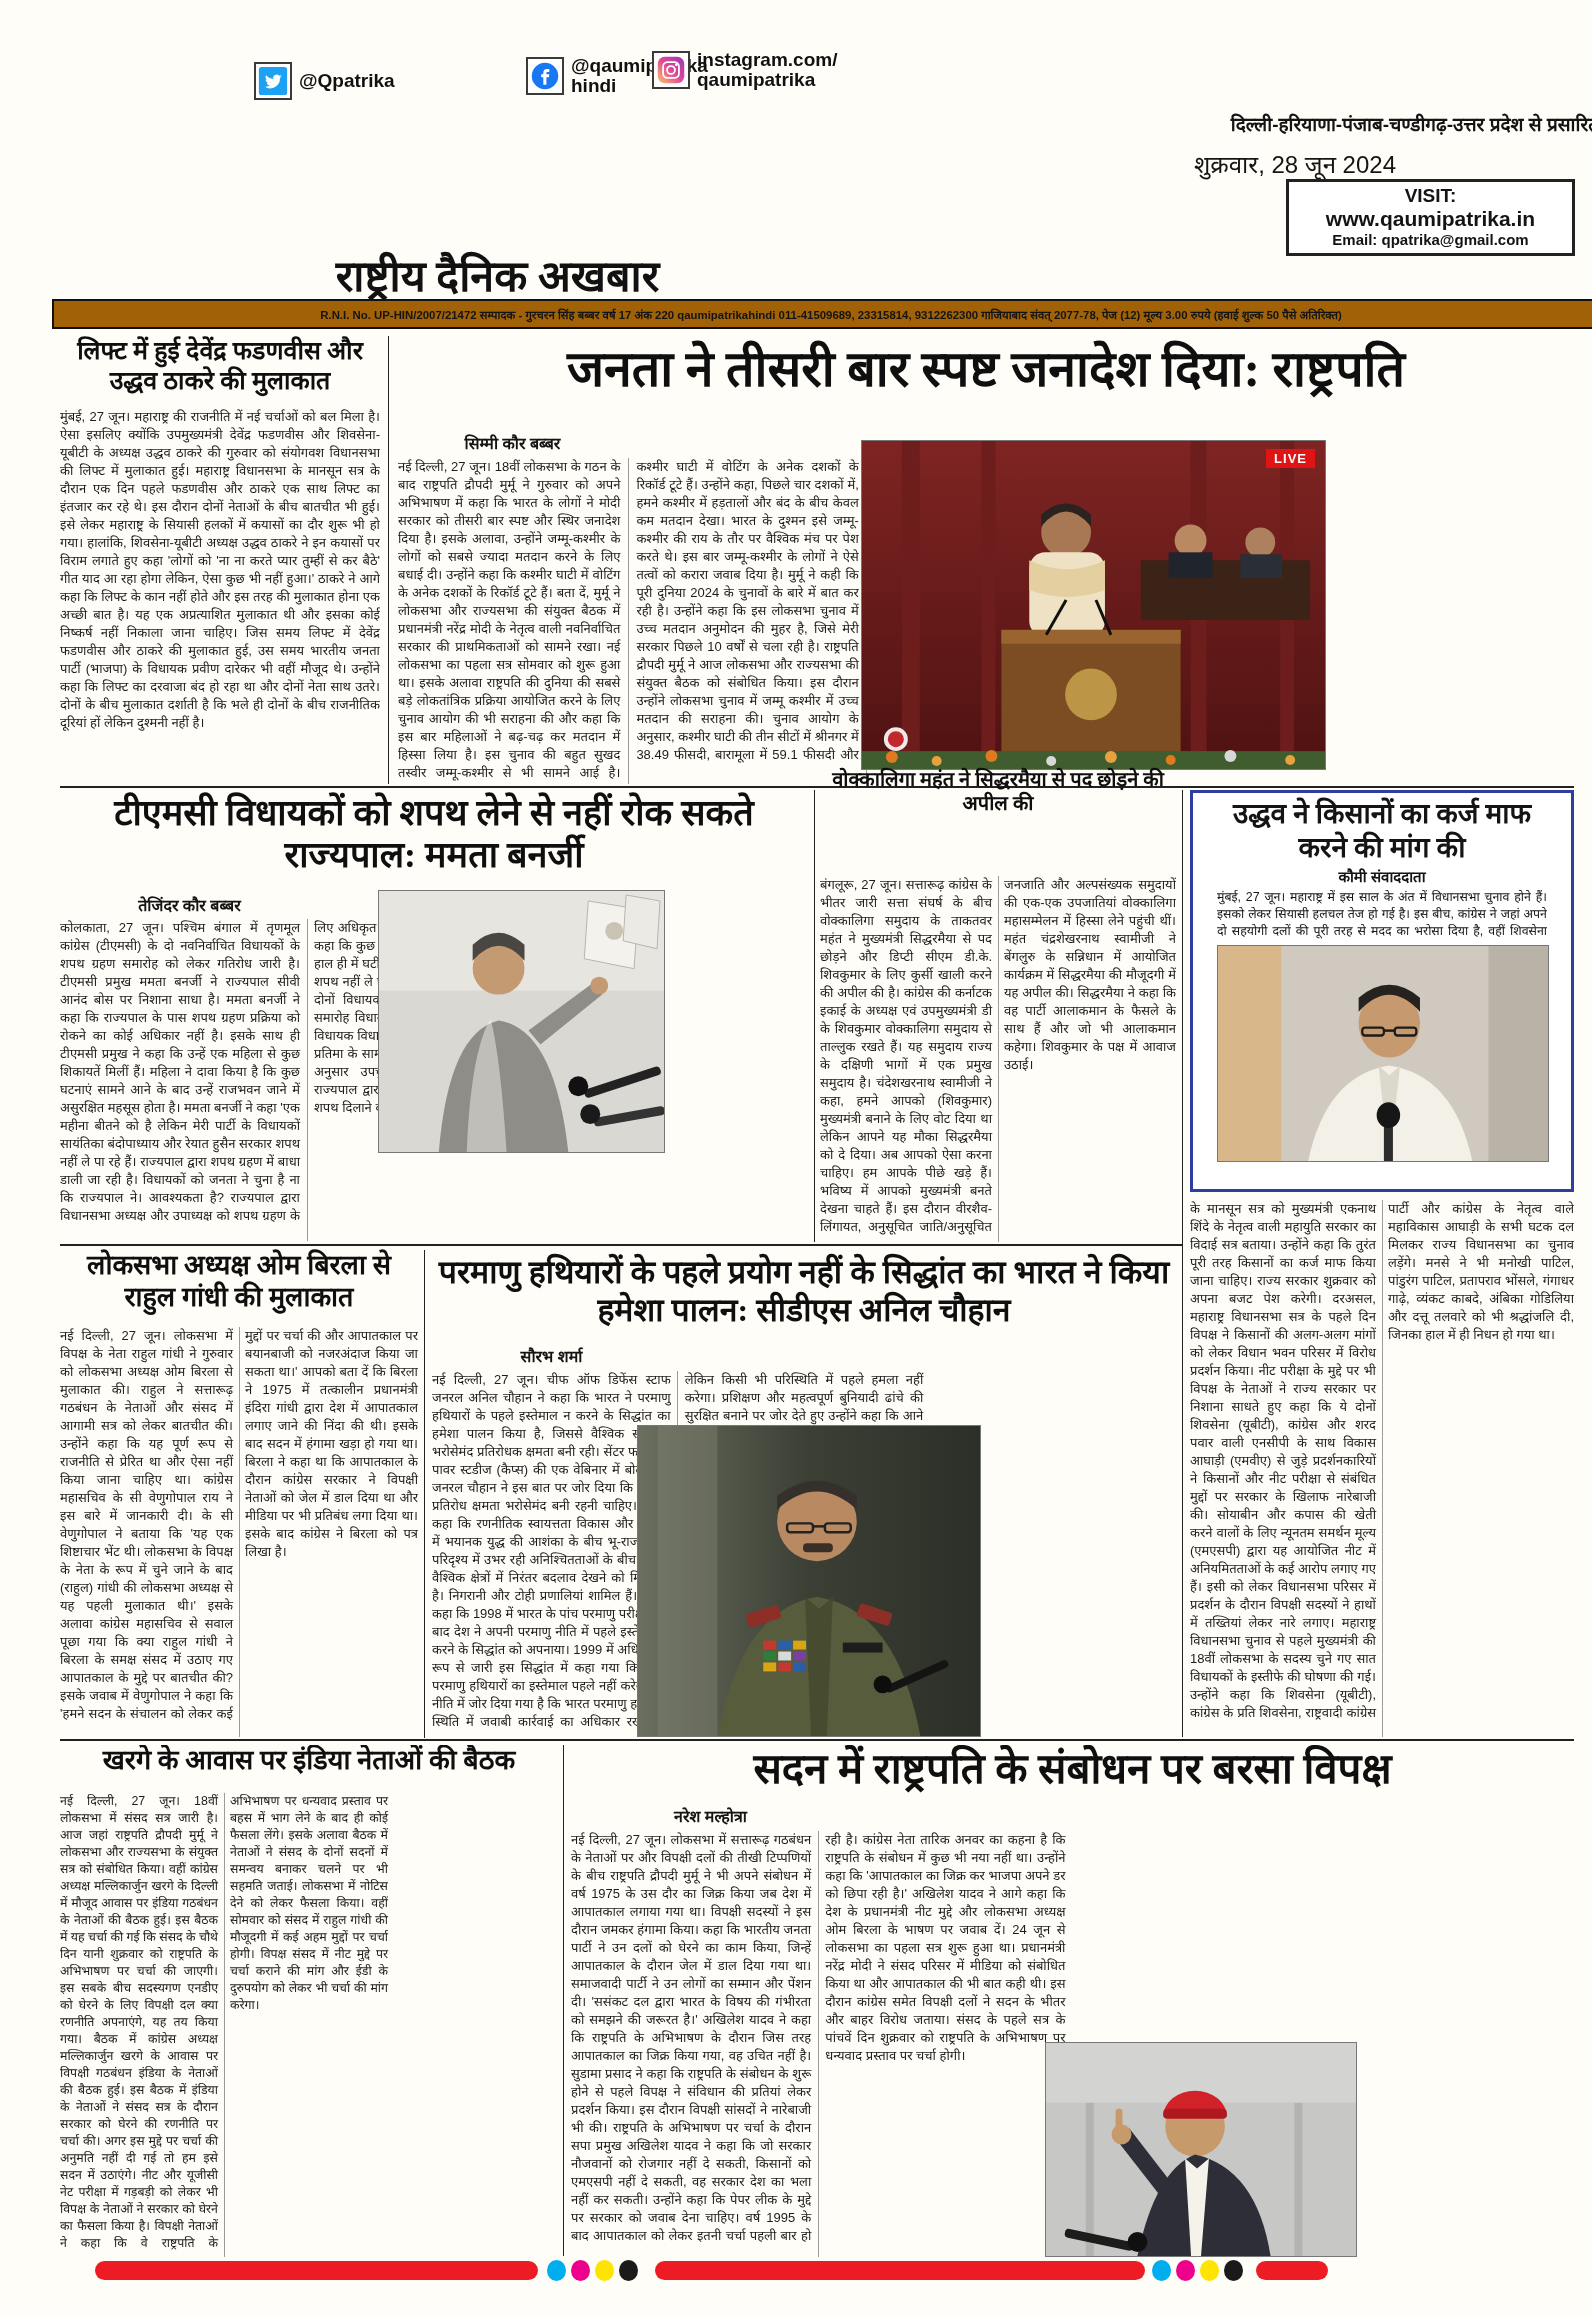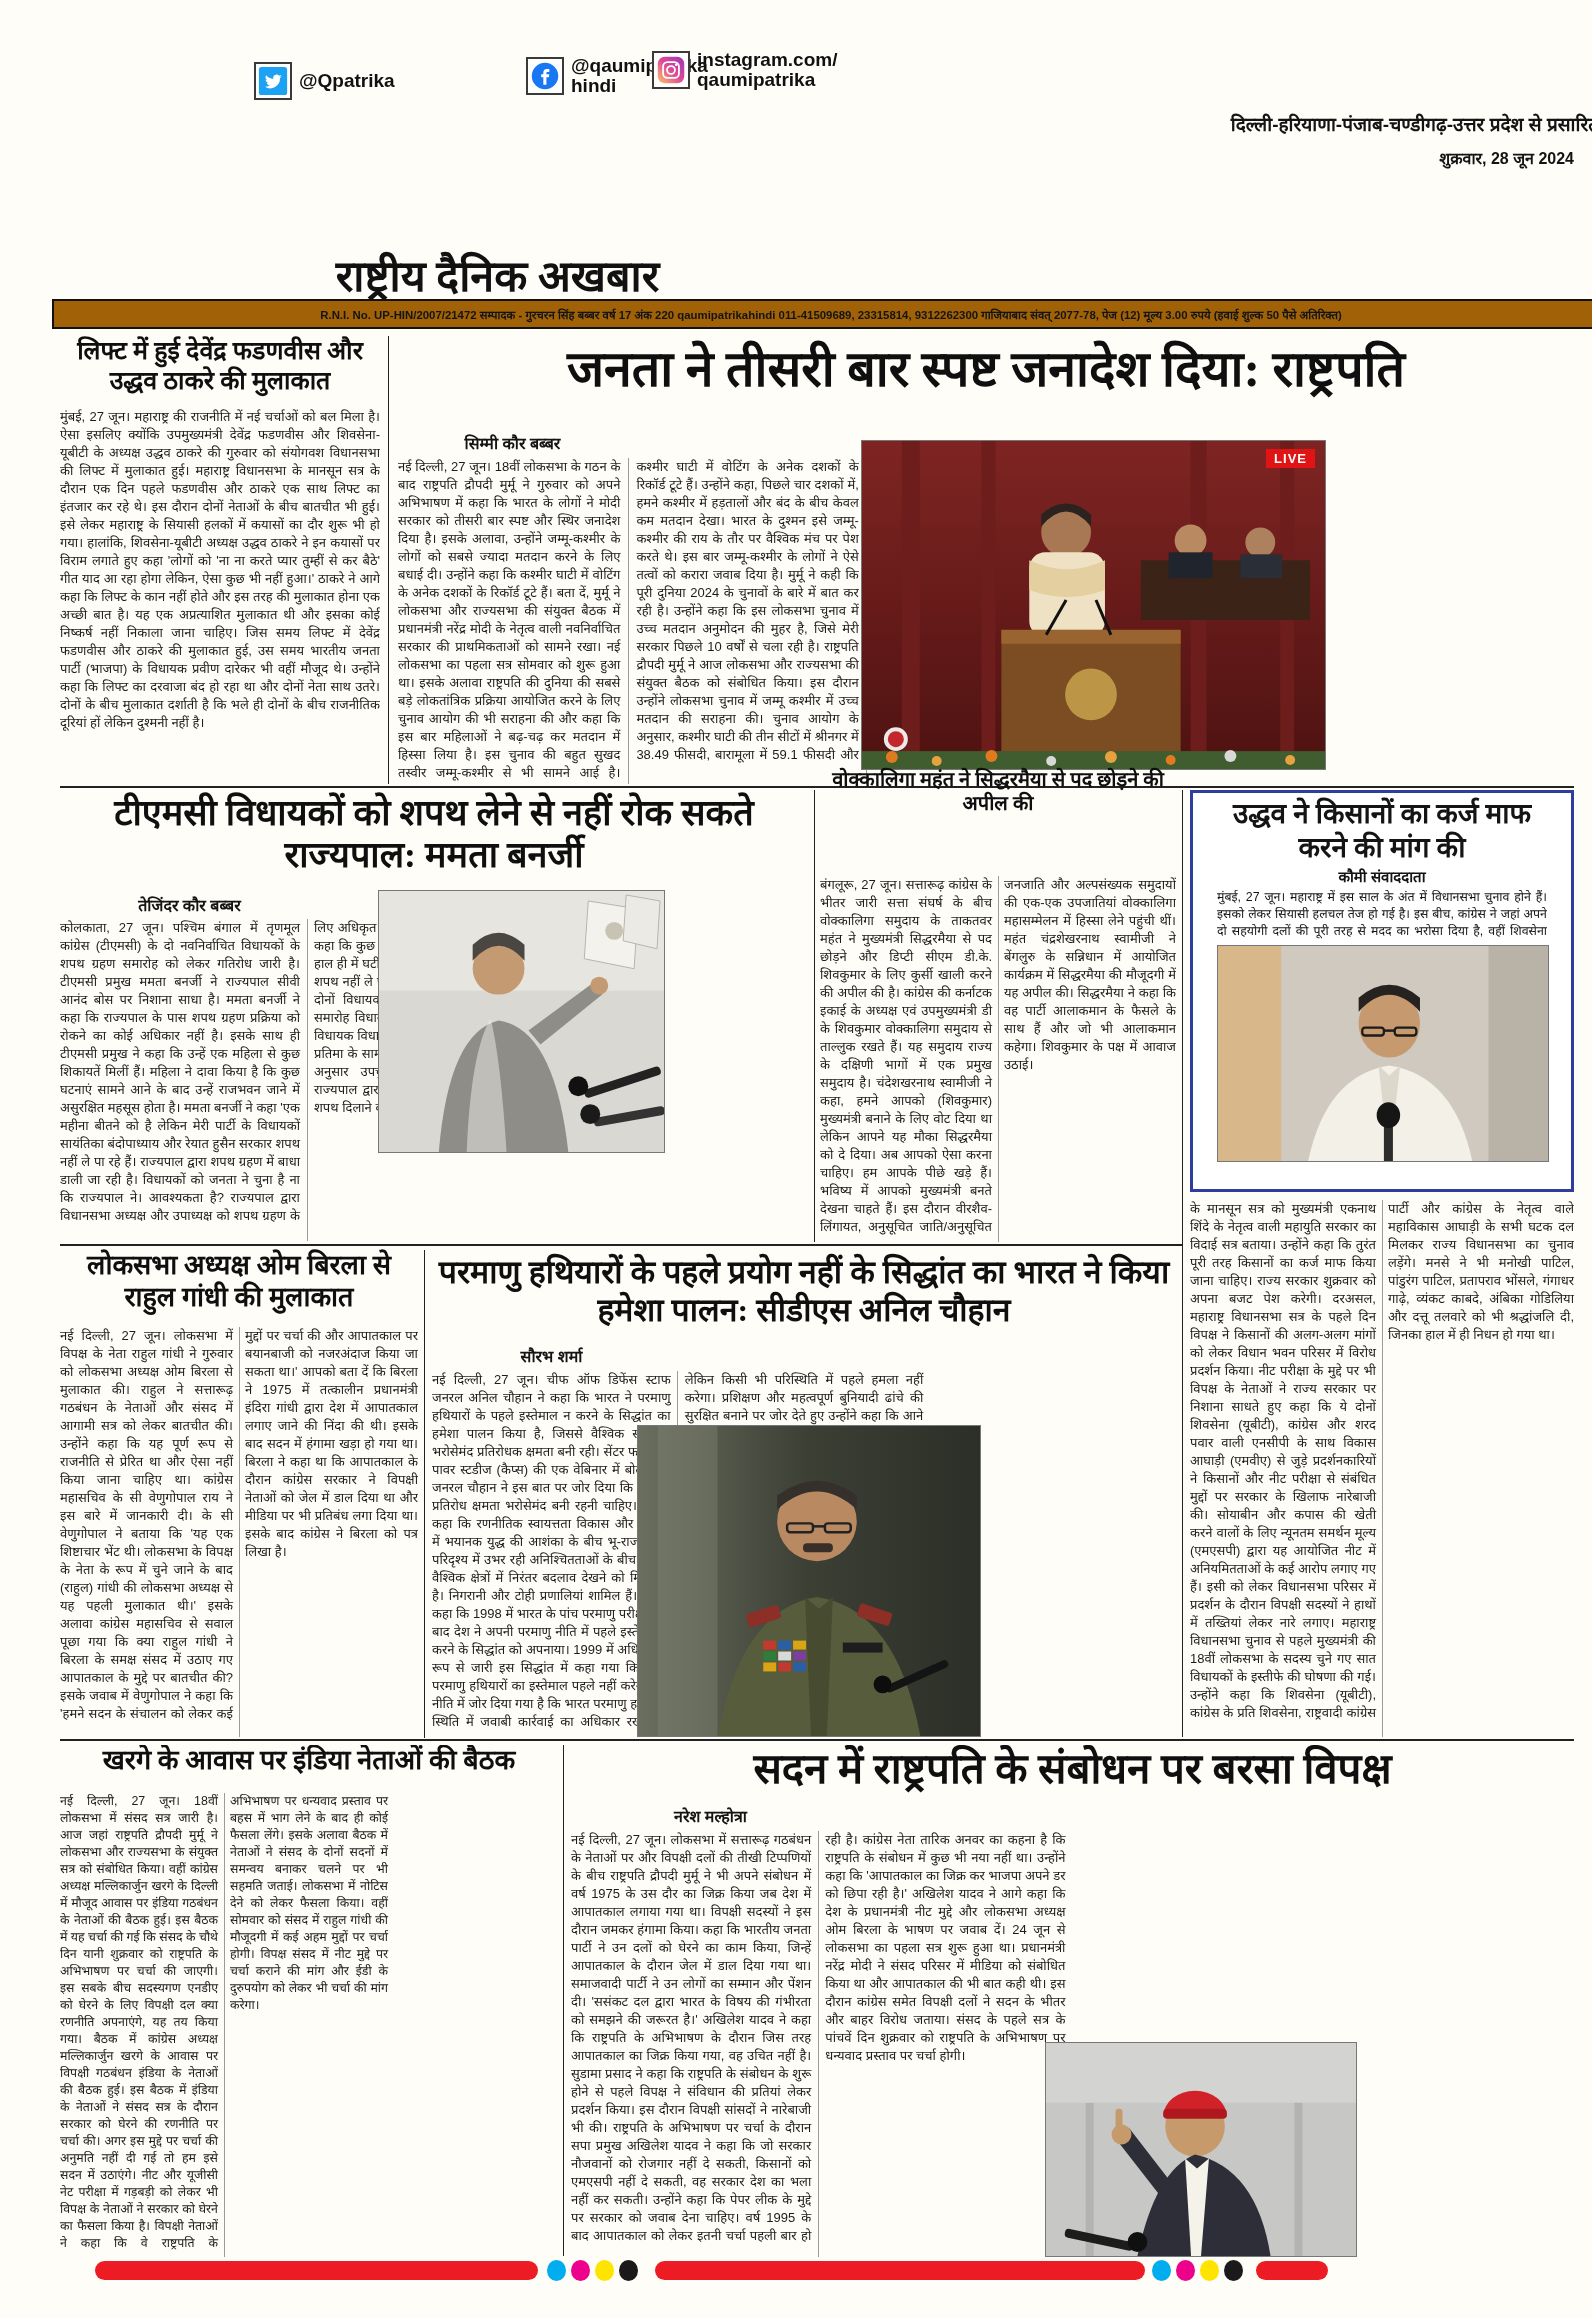--- a/index.html
+++ b/index.html
@@ -19,21 +19,21 @@
     position:absolute;left:109px;top:86px;width:766px;text-align:center;
     font-size:103px;font-weight:900;color:#e6242b;line-height:1.05;
     letter-spacing:1px;font-family:"Liberation Serif","DejaVu Serif",serif;
   }
   .subtitle{
     position:absolute;left:209px;top:245px;width:577px;text-align:center;
     font-size:43px;font-weight:800;color:#111;
     font-family:"Liberation Serif","DejaVu Serif",serif;
   }
   .region-line{position:absolute;left:1010px;top:111px;width:589px;text-align:right;font-size:19px;font-weight:bold;}
-  .date-line{position:absolute;left:1194px;top:147px;width:380px;text-align:right;font-size:16px;font-weight:bold;}
+  .date-line{position:absolute;left:1194px;top:147px;width:380px;text-align:left;font-size:24px;font-weight:normal;}
   .visit-box{
     position:absolute;left:1286px;top:179px;width:289px;box-sizing:border-box;
     border:3px solid #222;background:#fff;text-align:center;padding:3px 4px 5px 4px;
   }
   .visit-box .v1{font-size:19px;font-weight:bold;}
   .visit-box .v2{font-size:21px;font-weight:bold;}
   .visit-box .v3{font-size:15px;font-weight:bold;}
   .rni-strip{
     position:absolute;left:52px;top:299px;width:1558px;height:30px;box-sizing:border-box;
     border:2px solid #111;display:flex;align-items:center;justify-content:center;
@@ -110,20 +110,25 @@
     </span>
     <span class="social-text">
       <span style="display:block">instagram.com/</span>
       <span style="display:block">qaumipatrika</span>
     </span>
   </div>
 
   <div class="subtitle">राष्ट्रीय दैनिक अखबार</div>
   <div class="region-line">दिल्ली-हरियाणा-पंजाब-चण्डीगढ़-उत्तर प्रदेश से प्रसारित</div>
   <div class="date-line">शुक्रवार, 28 जून 2024</div>
+  <div class="visit-box">
+    <div class="v1">VISIT:</div>
+    <div class="v2">www.qaumipatrika.in</div>
+    <div class="v3">Email: qpatrika@gmail.com</div>
+  </div>
   <div class="rni-strip">R.N.I. No. UP-HIN/2007/21472 सम्पादक - गुरचरन सिंह बब्बर  वर्ष 17 अंक 220  qaumipatrikahindi  011-41509689, 23315814, 9312262300  गाजियाबाद संवत् 2077-78, पेज (12) मूल्य 3.00 रुपये (हवाई शुल्क 50 पैसे अतिरिक्त)</div>
 
   <div class="headline" style="left:60px;top:336px;width:320px;font-size:25px;">लिफ्ट में हुई देवेंद्र फडणवीस और उद्धव ठाकरे की मुलाकात</div>
   <div class="body-text" style="left:60px;top:408px;width:320px;height:376px;column-count:1;">मुंबई, 27 जून। महाराष्ट्र की राजनीति में नई चर्चाओं को बल मिला है। ऐसा इसलिए क्योंकि उपमुख्यमंत्री देवेंद्र फडणवीस और शिवसेना-यूबीटी के अध्यक्ष उद्धव ठाकरे की गुरुवार को संयोगवश विधानसभा की लिफ्ट में मुलाकात हुई। महाराष्ट्र विधानसभा के मानसून सत्र के दौरान एक दिन पहले फडणवीस और ठाकरे एक साथ लिफ्ट का इंतजार कर रहे थे। इस दौरान दोनों नेताओं के बीच बातचीत भी हुई। इसे लेकर महाराष्ट्र के सियासी हलकों में कयासों का दौर शुरू भी हो गया। हालांकि, शिवसेना-यूबीटी अध्यक्ष उद्धव ठाकरे ने इन कयासों पर विराम लगाते हुए कहा 'लोगों को 'ना ना करते प्यार तुम्हीं से कर बैठे' गीत याद आ रहा होगा लेकिन, ऐसा कुछ भी नहीं हुआ।' ठाकरे ने आगे कहा कि लिफ्ट के कान नहीं होते और इस तरह की मुलाकात होना एक अच्छी बात है। यह एक अप्रत्याशित मुलाकात थी और इसका कोई निष्कर्ष नहीं निकाला जाना चाहिए। जिस समय लिफ्ट में देवेंद्र फडणवीस और ठाकरे की मुलाकात हुई, उस समय भारतीय जनता पार्टी (भाजपा) के विधायक प्रवीण दारेकर भी वहीं मौजूद थे। उन्होंने कहा कि लिफ्ट का दरवाजा बंद हो रहा था और दोनों नेता साथ उतरे। दोनों के बीच मुलाकात दर्शाती है कि भले ही दोनों के बीच राजनीतिक दूरियां हों लेकिन दुश्मनी नहीं है।</div>
   <div class="vrule" style="left:388px;top:336px;height:448px;"></div>
 
   <div class="headline nowrap" style="left:398px;top:340px;width:1176px;font-size:50px;">जनता ने तीसरी बार स्पष्ट जनादेश दिया: राष्ट्रपति</div>
   <div class="byline" style="left:403px;top:432px;width:219px;">सिम्मी कौर बब्बर</div>
   <div class="body-text" style="left:398px;top:458px;width:1176px;height:326px;column-count:5;column-gap:16px;">नई दिल्ली, 27 जून। 18वीं लोकसभा के गठन के बाद राष्ट्रपति द्रौपदी मुर्मू ने गुरुवार को अपने अभिभाषण में कहा कि भारत के लोगों ने मोदी सरकार को तीसरी बार स्पष्ट और स्थिर जनादेश दिया है। इसके अलावा, उन्होंने जम्मू-कश्मीर के लोगों को सबसे ज्यादा मतदान करने के लिए बधाई दी। उन्होंने कहा कि कश्मीर घाटी में वोटिंग के अनेक दशकों के रिकॉर्ड टूटे हैं। बता दें, मुर्मू ने लोकसभा और राज्यसभा की संयुक्त बैठक में प्रधानमंत्री नरेंद्र मोदी के नेतृत्व वाली नवनिर्वाचित सरकार की प्राथमिकताओं को सामने रखा। नई लोकसभा का पहला सत्र सोमवार को शुरू हुआ था। इसके अलावा राष्ट्रपति की दुनिया की सबसे बड़े लोकतांत्रिक प्रक्रिया आयोजित करने के लिए चुनाव आयोग की भी सराहना की और कहा कि इस बार महिलाओं ने बढ़-चढ़ कर मतदान में हिस्सा लिया है। इस चुनाव की बहुत सुखद तस्वीर जम्मू-कश्मीर से भी सामने आई है। कश्मीर घाटी में वोटिंग के अनेक दशकों के रिकॉर्ड टूटे हैं। उन्होंने कहा, पिछले चार दशकों में, हमने कश्मीर में हड़तालों और बंद के बीच केवल कम मतदान देखा। भारत के दुश्मन इसे जम्मू-कश्मीर की राय के तौर पर वैश्विक मंच पर पेश करते थे। इस बार जम्मू-कश्मीर के लोगों ने ऐसे तत्वों को करारा जवाब दिया है। मुर्मू ने कही कि पूरी दुनिया 2024 के चुनावों के बारे में बात कर रही है। उन्होंने कहा कि इस लोकसभा चुनाव में उच्च मतदान अनुमोदन की मुहर है, जिसे मेरी सरकार पिछले 10 वर्षों से चला रही है। राष्ट्रपति द्रौपदी मुर्मू ने आज लोकसभा और राज्यसभा की संयुक्त बैठक को संबोधित किया। इस दौरान उन्होंने लोकसभा चुनाव में जम्मू कश्मीर में उच्च मतदान की सराहना की। चुनाव आयोग के अनुसार, कश्मीर घाटी की तीन सीटों में श्रीनगर में 38.49 फीसदी, बारामूला में 59.1 फीसदी और अनंतनाग-राजौरी में 53 फीसदी मतदान दर्ज किया गया।</div>
 

